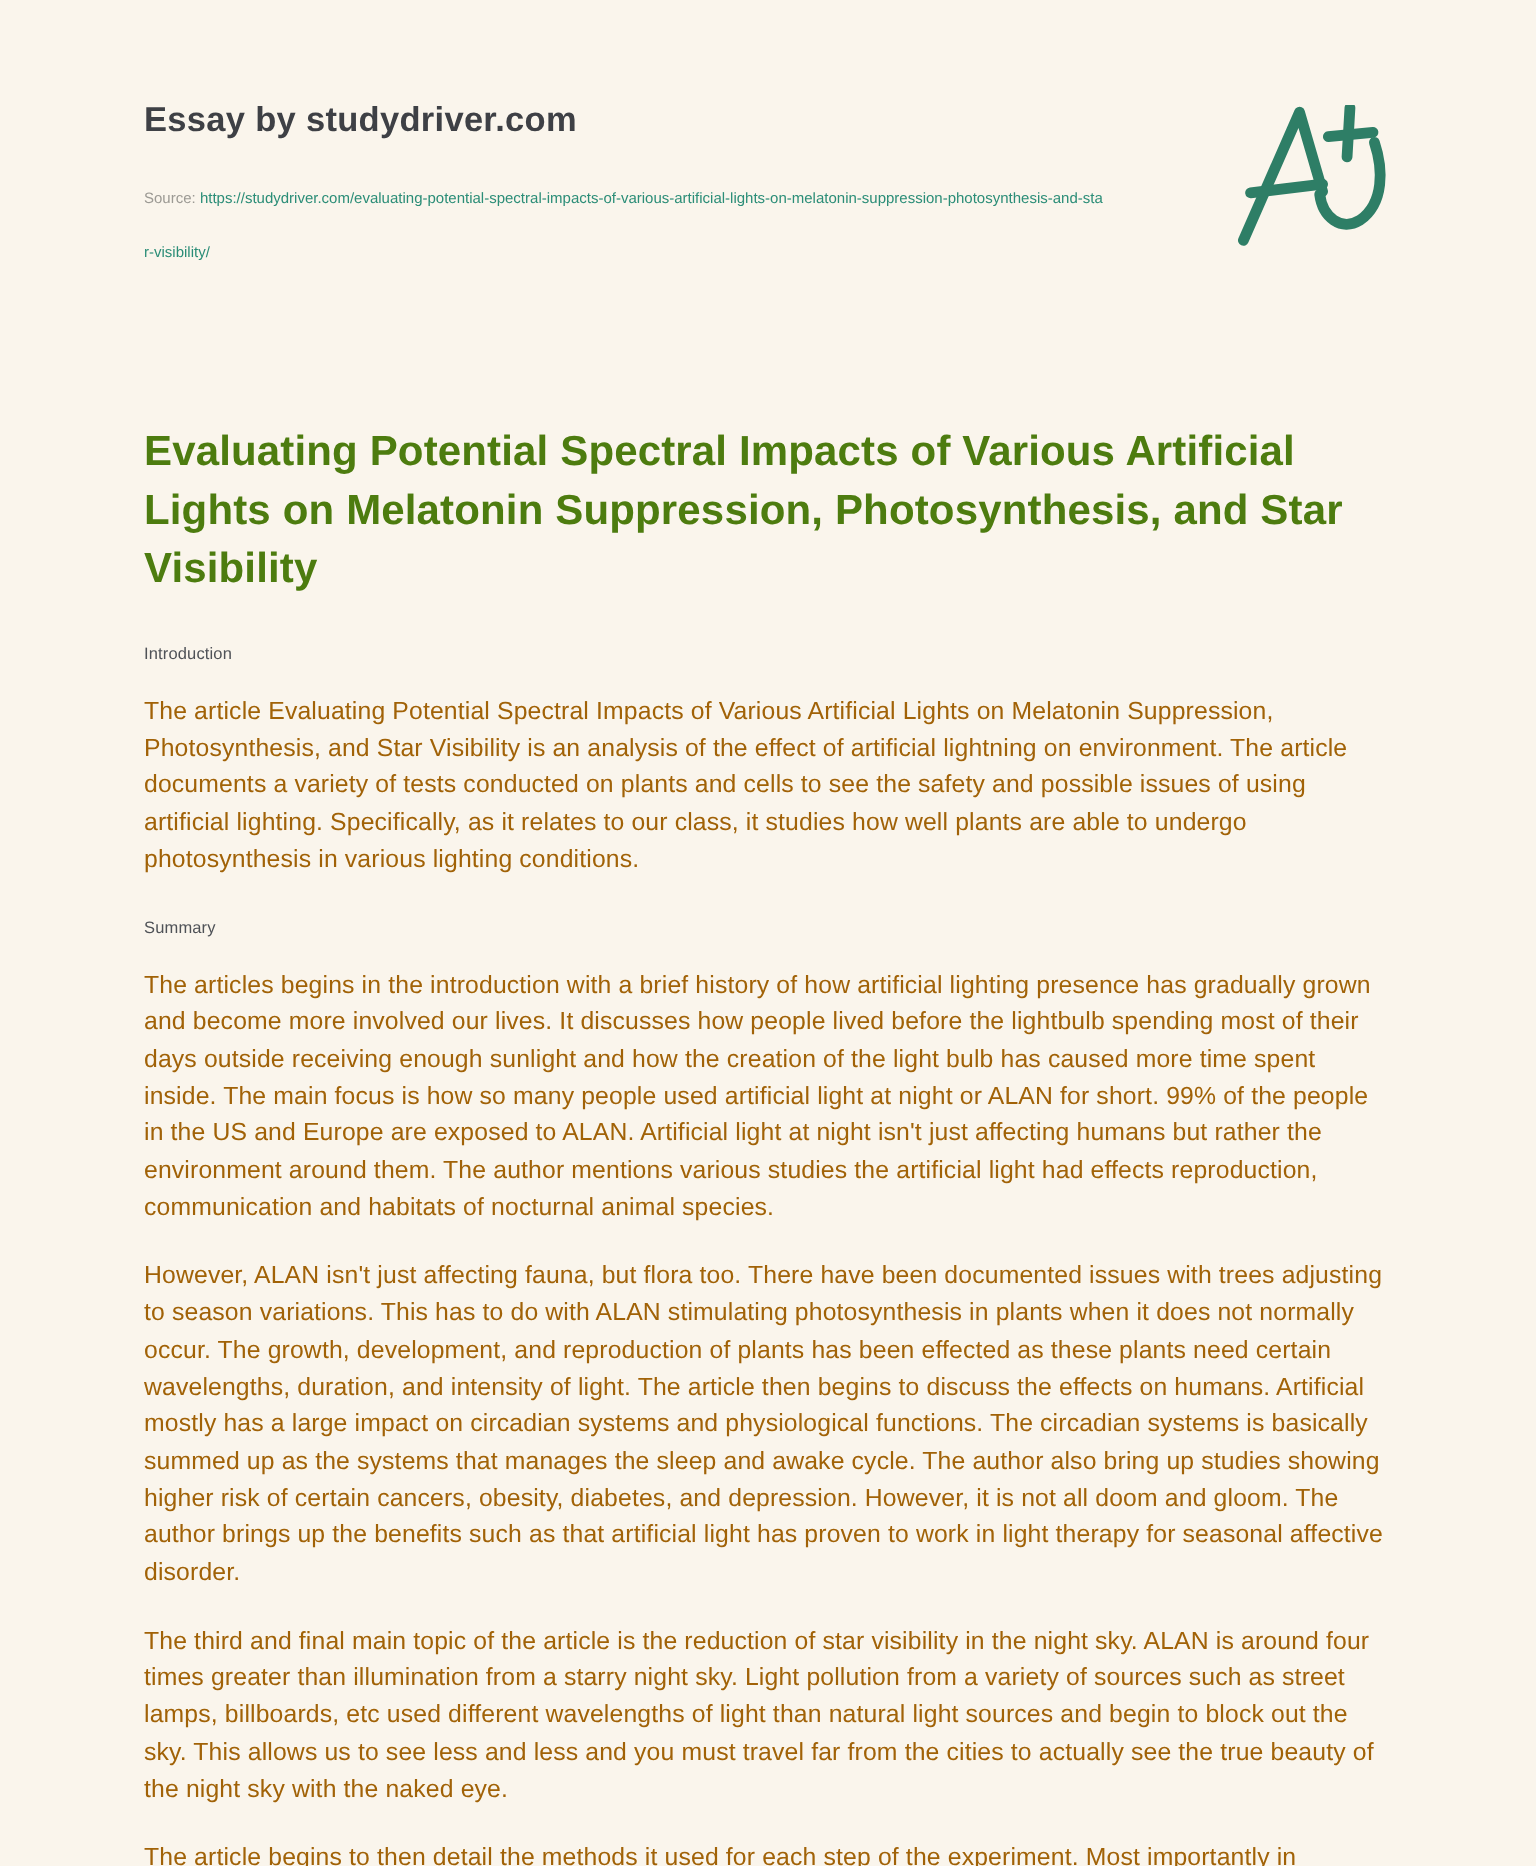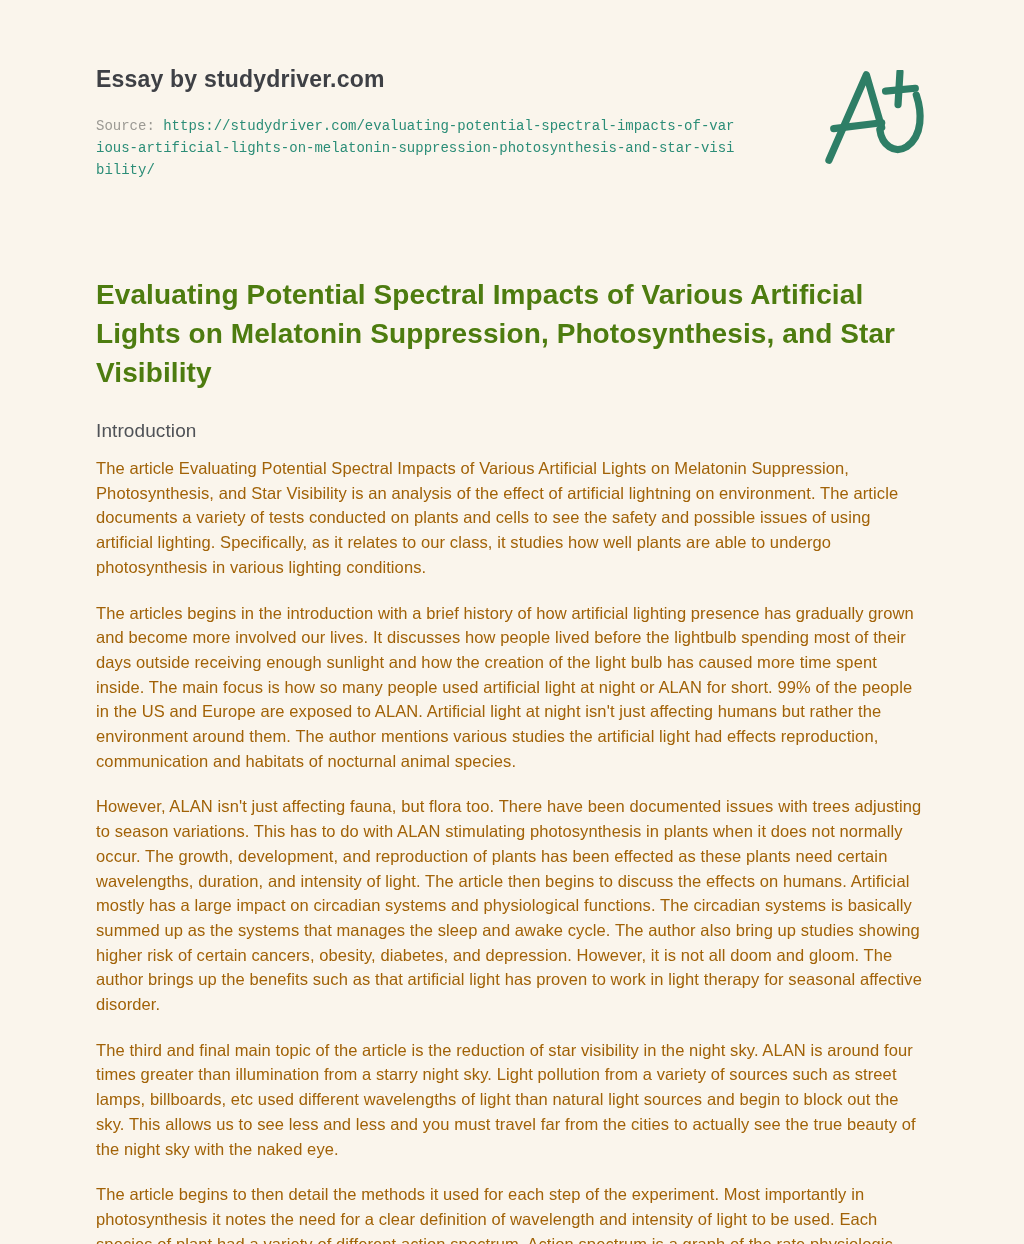--- a/index.html
+++ b/index.html
@@ -18,24 +18,23 @@
     background: #FAF5EC;
   }
   .header-title {
     font-size: 23px;
     font-weight: 700;
     color: #3E4045;
     letter-spacing: 0.2px;
   }
   .source-line {
     margin-top: 22px;
-    font-size: 14px;
-    line-height: 22px;
+    font-size: 10px;
+    line-height: 36px;
     max-width: 640px;
-    font-family: Liberation Mono, monospace;
   }
   .source-label { color: #9C9A94; }
   .source-link {
     color: #2B8D77;
     text-decoration: none;
     word-break: break-all;
     cursor: pointer;
   }
   .logo {
     position: absolute;
@@ -48,21 +47,21 @@
   main { margin-top: 94px; }
   .essay-title {
     font-size: 28px;
     font-weight: 600;
     line-height: 39px;
     color: #4d7c0f;
     letter-spacing: 0.1px;
     margin-bottom: 26px;
   }
   .section-heading {
-    font-size: 19px;
+    font-size: 11px;
     font-weight: 400;
     color: #4F5257;
     line-height: 25px;
     margin-bottom: 13px;
     letter-spacing: 0.1px;
   }
   .para {
     font-size: 16.5px;
     font-weight: 400;
     color: #a16207;
@@ -95,20 +94,21 @@
     </div>
   </header>
 
   <main>
     <h2 class="essay-title">Evaluating Potential Spectral Impacts of Various Artificial Lights on Melatonin Suppression, Photosynthesis, and Star Visibility</h2>
 
     <h3 class="section-heading">Introduction</h3>
 
     <p class="para">The article Evaluating Potential Spectral Impacts of Various Artificial Lights on Melatonin Suppression, Photosynthesis, and Star Visibility is an analysis of the effect of artificial lightning on environment. The article documents a variety of tests conducted on plants and cells to see the safety and possible issues of using artificial lighting. Specifically, as it relates to our class, it studies how well plants are able to undergo photosynthesis in various lighting conditions.</p>
 
+    <h3 class="section-heading">Summary</h3>
 
     <p class="para">The articles begins in the introduction with a brief history of how artificial lighting presence has gradually grown and become more involved our lives. It discusses how people lived before the lightbulb spending most of their days outside receiving enough sunlight and how the creation of the light bulb has caused more time spent inside. The main focus is how so many people used artificial light at night or ALAN for short. 99% of the people in the US and Europe are exposed to ALAN. Artificial light at night isn't just affecting humans but rather the environment around them. The author mentions various studies the artificial light had effects reproduction, communication and habitats of nocturnal animal species.</p>
 
     <p class="para">However, ALAN isn't just affecting fauna, but flora too. There have been documented issues with trees adjusting to season variations. This has to do with ALAN stimulating photosynthesis in plants when it does not normally occur. The growth, development, and reproduction of plants has been effected as these plants need certain wavelengths, duration, and intensity of light. The article then begins to discuss the effects on humans. Artificial mostly has a large impact on circadian systems and physiological functions. The circadian systems is basically summed up as the systems that manages the sleep and awake cycle. The author also bring up studies showing higher risk of certain cancers, obesity, diabetes, and depression. However, it is not all doom and gloom. The author brings up the benefits such as that artificial light has proven to work in light therapy for seasonal affective disorder.</p>
 
     <p class="para">The third and final main topic of the article is the reduction of star visibility in the night sky. ALAN is around four times greater than illumination from a starry night sky. Light pollution from a variety of sources such as street lamps, billboards, etc used different wavelengths of light than natural light sources and begin to block out the sky. This allows us to see less and less and you must travel far from the cities to actually see the true beauty of the night sky with the naked eye.</p>
 
     <p class="para">The article begins to then detail the methods it used for each step of the experiment. Most importantly in photosynthesis it notes the need for a clear definition of wavelength and intensity of light to be used. Each species of plant had a variety of different action spectrum. Action spectrum is a graph of the rate physiologic</p>
   </main>
 

